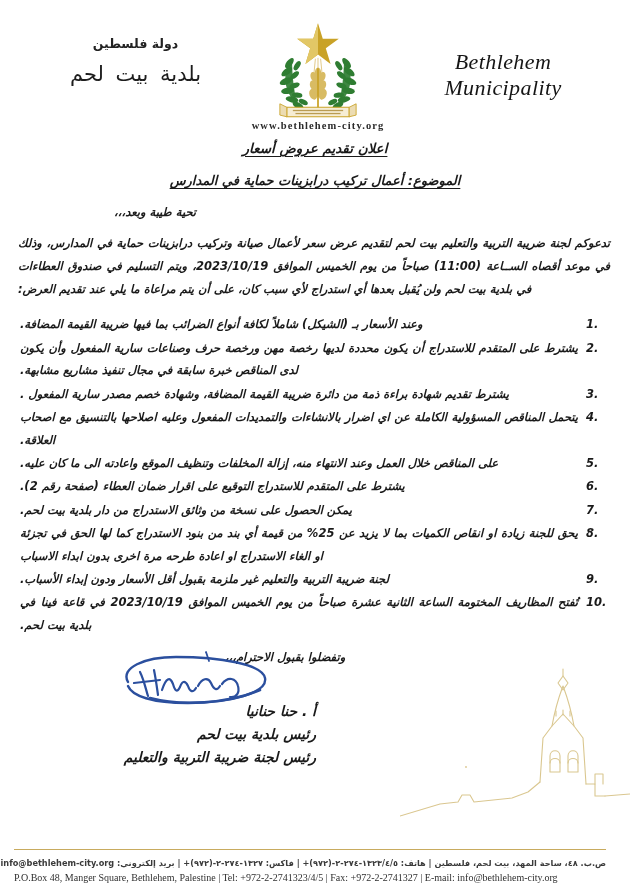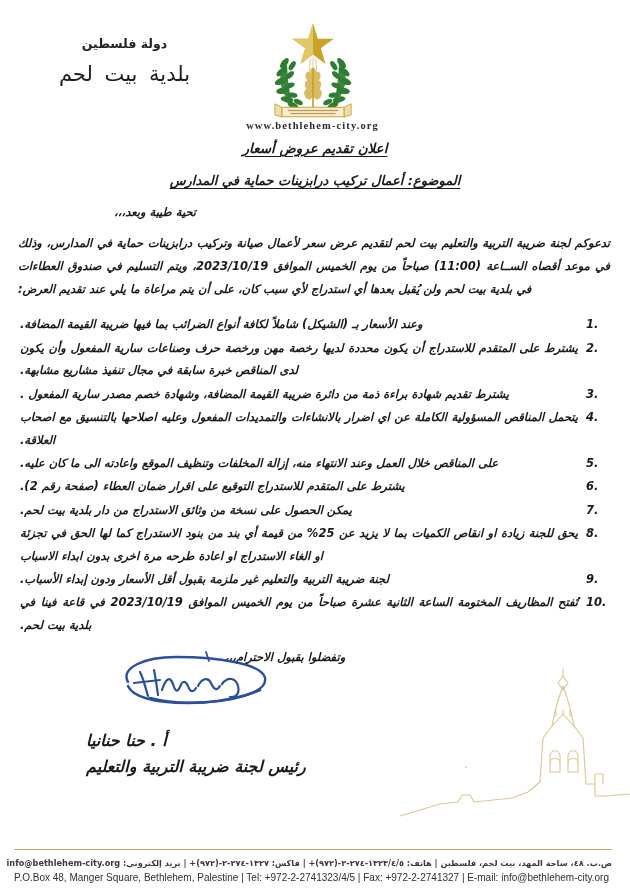--- a/index.html
+++ b/index.html
@@ -34,21 +34,21 @@
     opacity: .95;
   }
 
   
   .letterhead {
     position: relative;
     z-index: 2;
     display: flex;
     flex-direction: row-reverse;
     align-items: flex-start;
-    justify-content: space-between;
+    justify-content: flex-end;
     padding: 18px 22px 0 22px;
     height: 122px;
     box-sizing: border-box;
   }
   .lh-ar {
     text-align: center;
     width: 205px;
     padding-top: 18px;
   }
   .lh-ar .state {
@@ -211,33 +211,33 @@
   .signature {
     position: absolute;
     left: 96px;
     top: 0px;
     width: 170px;
     height: 58px;
   }
   .sig-block {
     position: absolute;
     left: 72px;
-    top: 78px;
+    top: 50px;
     width: 230px;
-    text-align: left;
-    font-size: 16px;
+    text-align: right;
+    font-size: 14px;
     font-weight: bold;
     line-height: 1.62;
   }
 
   
   .footer {
     position: absolute;
     left: 0;
-    right: 4px;
+    right: 10px;
     bottom: 8px;
     z-index: 3;
     padding: 0 14px;
     box-sizing: border-box;
   }
   .footer-rule {
     border: 0;
     border-top: 1.4px solid #c8ab5e;
     margin: 0 0 7px 0;
   }
@@ -246,21 +246,21 @@
     font-size: 8.2px;
     color: #3b3b3b;
     font-weight: bold;
     letter-spacing: 0;
     line-height: 1.5;
     white-space: nowrap;
   }
   .f-en {
     direction: ltr;
     text-align: left;
-    font-family: Liberation Sans, sans-serif;
+    font-family: Liberation Serif, serif;
     font-size: 10px;
     color: #2f2f2f;
     margin-top: 3px;
     white-space: nowrap;
   }
 </style>
 </head>
 <body>
 
 <div id="page">
@@ -373,20 +373,21 @@
           <g fill="#b08f3c" opacity=".85">
             <rect x="31" y="106" width="58" height="1.5"></rect>
             <rect x="34" y="109.5" width="52" height="1.5"></rect>
           </g>
         </g>
       </svg>
       <div class="lh-url">www.bethlehem-city.org</div>
     </div>
 
     <div class="lh-en">
+      <div class="muni">Bethlehem Municipality</div>
     </div>
   </div>
 
   <div class="doc">
 
     <div class="titles">
       <div><span class="t-line">اعلان تقديم عروض أسعار</span></div>
       <div><span class="t-sub">الموضوع: أعمال تركيب درابزينات حماية في المدارس</span></div>
     </div>
 
@@ -422,20 +423,21 @@
           <path d="M88 36 C92 28 98 27 101 33 C104 40 107 41 110 36" stroke-width="2.2"></path>
           <path d="M112 34 C118 26 126 28 128 36 C130 43 126 48 120 47" stroke-width="2.2"></path>
 
           <path d="M40 48 C70 56 118 54 150 40" stroke-width="2.6"></path>
 
           <path d="M96 2 L99 11" stroke-width="1.8"></path>
         </g>
       </svg>
       <div class="sig-block">
         <div>أ . حنا حنانيا</div>
+        <div>رئيس بلدية بيت لحم</div>
         <div>رئيس لجنة ضريبة التربية والتعليم</div>
       </div>
     </div>
   </div>
 
   <div class="footer">
     <hr class="footer-rule">
     <div class="f-ar">ص.ب. ٤٨، ساحة المهد، بيت لحم، فلسطين | هاتف: ١٣٢٣/٤/٥-٢٧٤-٢-(٩٧٢)+ | فاكس: ١٣٢٧-٢٧٤-٢-(٩٧٢)+ | بريد إلكتروني: info@bethlehem-city.org</div>
     <div class="f-en">P.O.Box 48, Manger Square, Bethlehem, Palestine | Tel:  +972-2-2741323/4/5 | Fax: +972-2-2741327  | E-mail: info@bethlehem-city.org</div>
   </div>

